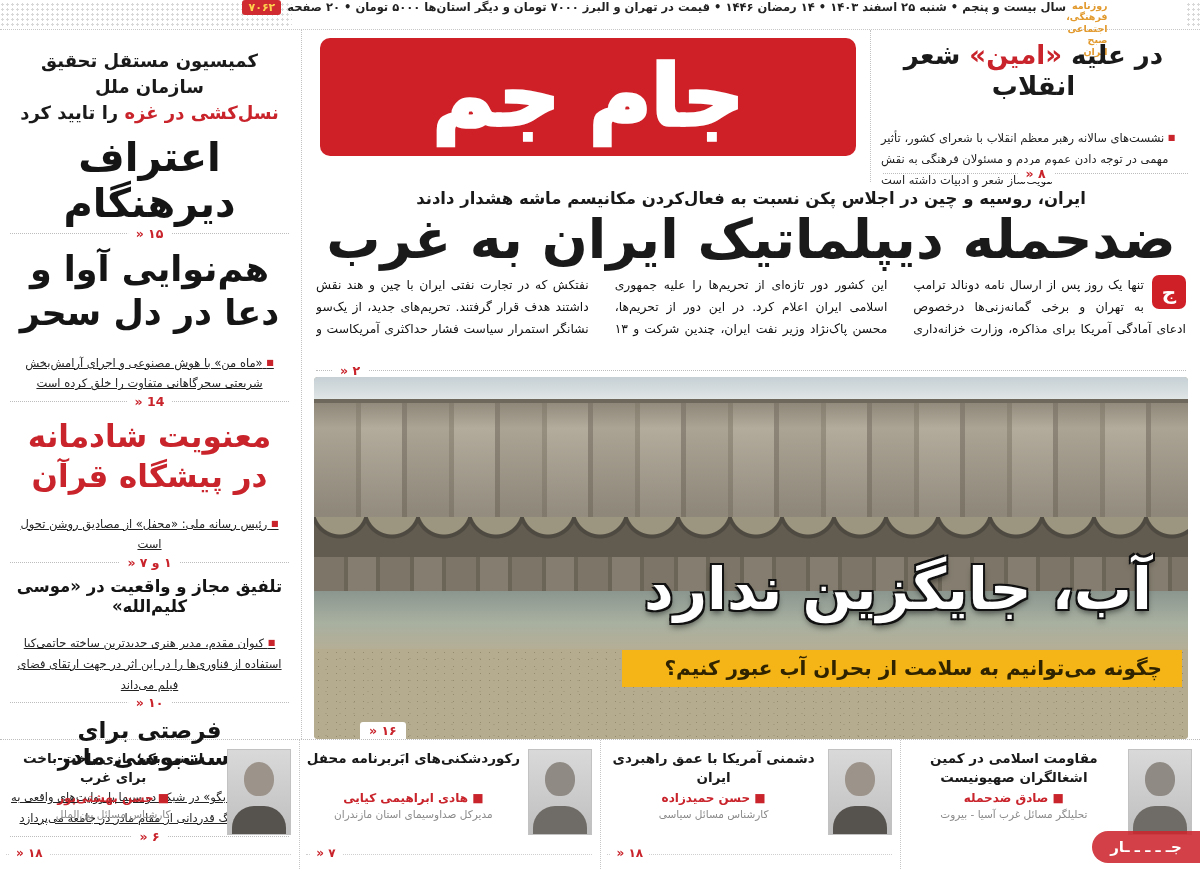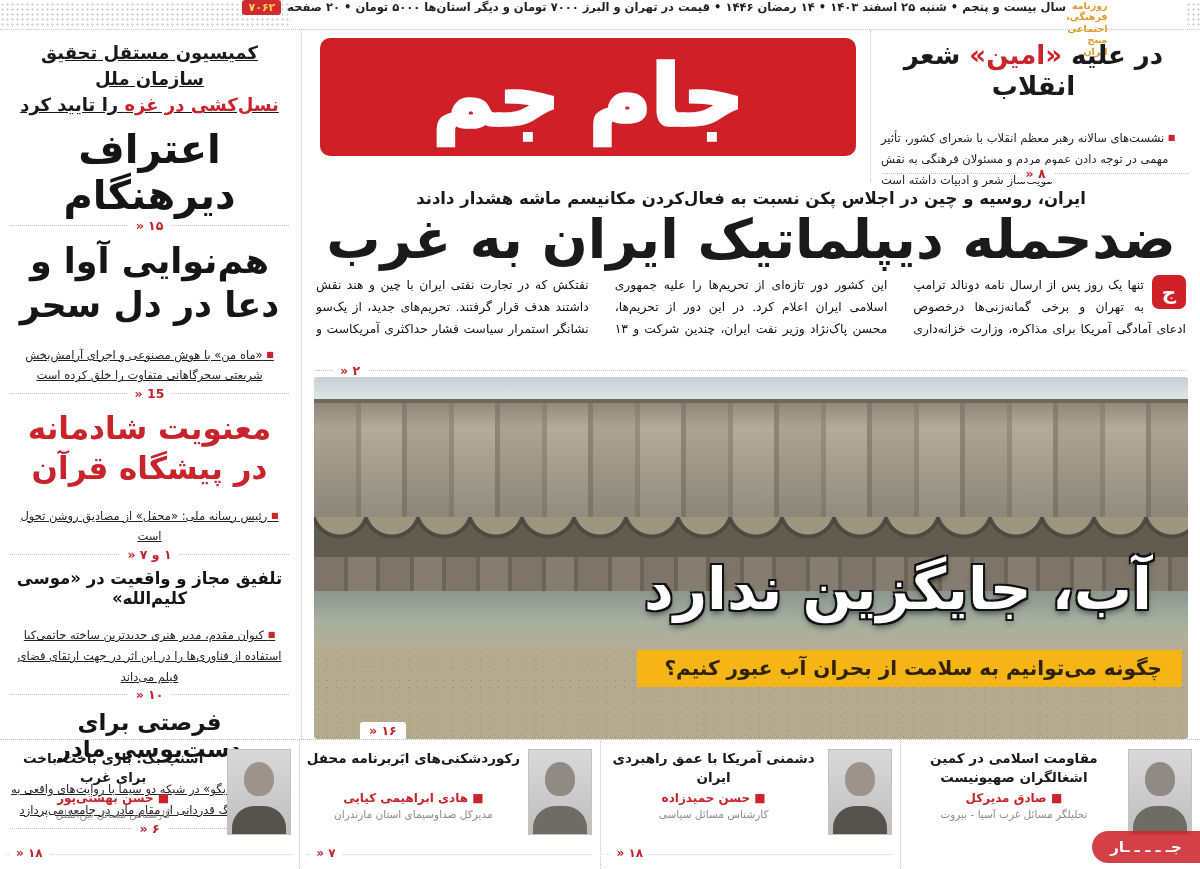--- a/index.html
+++ b/index.html
@@ -24,21 +24,21 @@
   .left-col { width:302px; border-left:none; border-right:1px dotted #c2c2c2; padding:4px 12px 0 10px; display:flex; flex-direction:column; }
 
   
   .rule { position:relative; border-top:1px dotted #bdbdbd; height:0; margin:7px 0 6px; }
   .pmark { position:absolute; top:-9px; left:50%; transform:translateX(-50%); background:#fff; color:#c9232b; font-size:12.5px; font-weight:bold; padding:0 8px; line-height:17px; white-space:nowrap; cursor:pointer; }
   .pmark::after { content:" «"; color:#c9232b; }
   .pmark.at-left { left:16px; transform:none; }
 
   
   .l-art { text-align:center; }
-  .l-kicker { font-size:18px; font-weight:bold; line-height:1.45; margin-top:6px;text-decoration:underline; }
+  .l-kicker { font-size:18px; font-weight:bold; line-height:1.45; margin-top:14px; }
   .red-text { color:#c9232b; }
   .l-title { font-weight:bold; color:#151515; line-height:1.15; margin:8px 0 2px; letter-spacing:-0.5px; }
   .t-xl { font-size:40px; }
   .t-lg { font-size:35px; line-height:1.25; }
   .t-red { font-size:31px; color:#c9232b; line-height:1.3; }
   .t-md { font-size:17px; transform:scaleX(.97); }
   .t-sm { font-size:23px; }
   .l-sub { font-size:11.5px; line-height:1.8; color:#222; margin-top:17px;text-decoration:underline; }
   .sq { color:#c9232b; font-size:8px; vertical-align:2px; }
 
@@ -67,21 +67,21 @@
   .scallops { height:40px; background-color:#615b50;
     background-image:radial-gradient(circle at 26px -8px, #9c957f 25px, #4f4a41 26px, #4f4a41 29px, transparent 30px);
     background-size:52px 40px; }
   .dam-lower { height:34px; background:repeating-linear-gradient(90deg,#7d7668 0 30px,#6b6557 30px 34px,#857e70 34px 62px,#6b6557 62px 66px); }
   .water { height:58px; background:linear-gradient(180deg,#8b968f,#a8b0a0 55%,#b5ae96); }
   .sand { height:94px; background-color:#b5ab8e;
     background-image:radial-gradient(#948a6e 10%, transparent 11%), radial-gradient(#a89e81 9%, transparent 10%);
     background-size:9px 7px, 14px 11px; background-position:0 0, 5px 4px; }
   .overlay-title { position:absolute; right:36px; bottom:116px; font-size:58px; font-weight:bold; color:#fff; letter-spacing:-1px; cursor:pointer;
     text-shadow:2px 2px 0 #111, -2px 2px 0 #111, 2px -2px 0 #111, -2px -2px 0 #111, 0 4px 6px rgba(0,0,0,.55); }
-  .q-strip { position:absolute; right:6px; bottom:52px; background:#f5b517; color:#2f2300; font-size:20px; font-weight:bold; padding:6px 20px 7px 27px; }
+  .q-strip { position:absolute; right:6px; bottom:52px; background:#f5b517; color:#2f2300; font-size:20px; font-weight:bold; padding:6px 20px 7px 42px; }
   .photo-chip { position:absolute; left:46px; bottom:0; background:#fff; color:#c9232b; font-size:12.5px; font-weight:bold; padding:1px 9px; border-radius:3px 3px 0 0; cursor:pointer; }
   .photo-chip::after { content:" «"; }
 
   
   .bottom-row { height:130px; border-top:1px dotted #bdbdbd; display:flex; }
   .card { flex:1; padding:9px 8px 0 6px; border-left:1px dotted #c6c6c6; display:flex; flex-direction:column; cursor:pointer; }
   .card:last-child { border-left:none; }
   .card-main { display:flex; gap:7px; flex:1; }
   .portrait { width:64px; height:86px; background:linear-gradient(#d9d9d9,#bfbfbf); border:1px solid #c2c2c2; position:relative; overflow:hidden; flex-shrink:0; }
   .p-head { position:absolute; top:12px; left:50%; transform:translateX(-50%); width:30px; height:34px; border-radius:50% 50% 46% 46%; background:#8f8a84; }
@@ -173,21 +173,21 @@
         <div class="l-title t-xl">اعتراف دیرهنگام</div>
         <div class="rule">
             <span class="pmark">۱۵</span>
           </div>
       </div>
 
       <div class="l-art">
         <div class="l-title t-lg">هم‌نوایی آوا و دعا در دل سحر</div>
         <div class="l-sub"><span class="sq">■</span> <span>«ماه من» با هوش مصنوعی و اجرای آرامش‌بخش شریعتی سحرگاهانی متفاوت را خلق کرده است</span></div>
         <div class="rule">
-            <span class="pmark">15</span>
+            <span class="pmark">14</span>
           </div>
       </div>
 
       <div class="l-art">
         <div class="l-title t-red">معنویت شادمانه در پیشگاه قرآن</div>
         <div class="l-sub"><span class="sq">■</span> <span>رئیس رسانه ملی: «محفل» از مصادیق روشن تحول است</span></div>
         <div class="rule">
             <span class="pmark">۱ و ۷</span>
           </div>
       </div>
@@ -215,21 +215,21 @@
 
 
     <div class="card">
       <div class="card-main">
         <div class="portrait">
             <div class="p-head"></div>
             <div class="p-body"></div>
           </div>
         <div class="card-text">
           <div class="card-title">مقاومت اسلامی در کمین اشغالگران صهیونیست</div>
-          <div class="card-author red-text">■ صادق مدیرکل</div>
+          <div class="card-author red-text">■ صادق ضدحمله</div>
           <div class="card-role">تحلیلگر مسائل غرب آسیا - بیروت</div>
         </div>
       </div>
 
     </div>
 
     <div class="card">
       <div class="card-main">
         <div class="portrait">
             <div class="p-head"></div>

